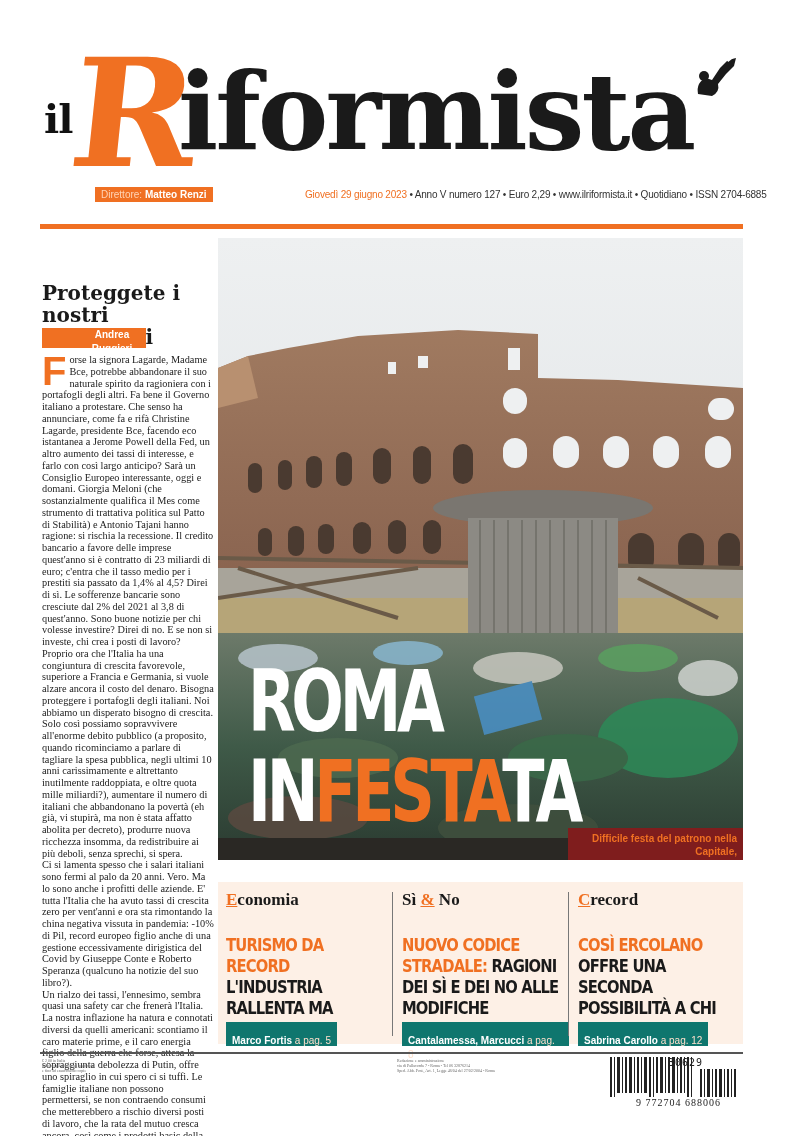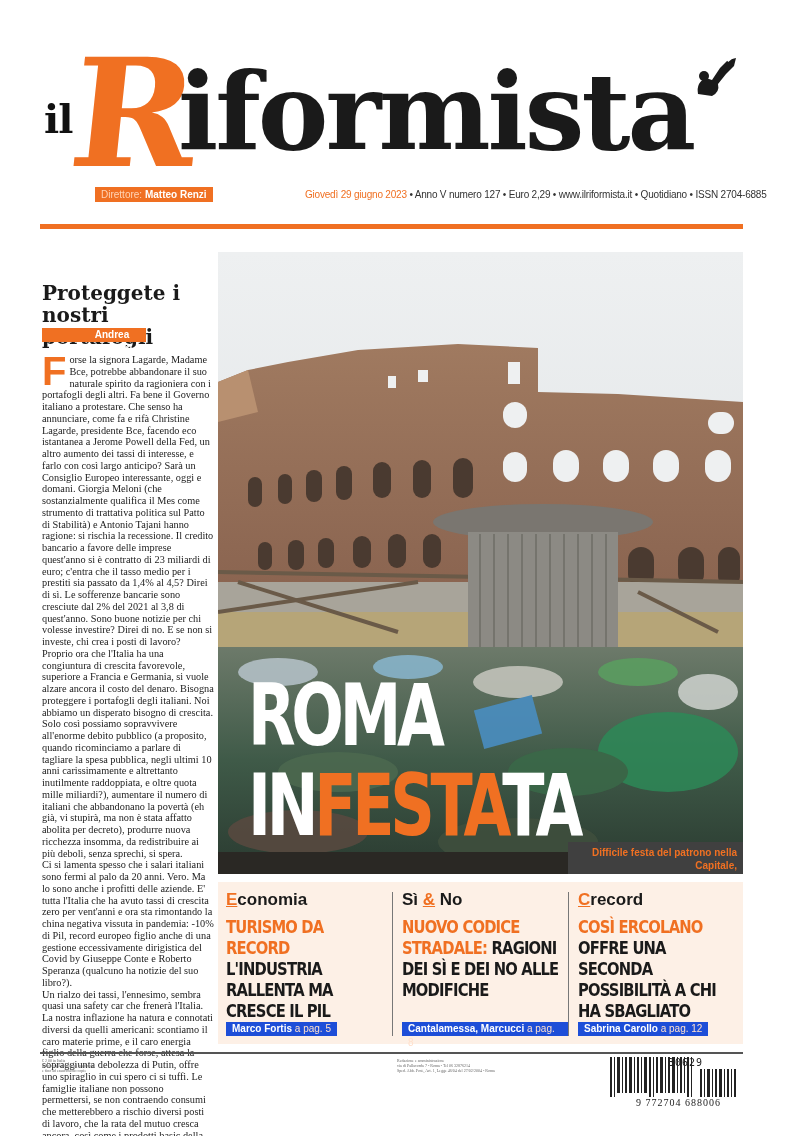--- a/index.html
+++ b/index.html
@@ -14,45 +14,45 @@
   .mast-figure { left: 690px; top: 54px; width: 50px; height: 50px; }
   .director { left: 95px; top: 187px; background: #f07022; color: #fff; font-size: 10px; padding: 2px 6px; height: 15px; line-height: 11px; font-family: "Liberation Sans Narrow", "Liberation Sans", sans-serif; }
   .director b { font-weight: bold; }
   .director .lbl { color: #ffd4b5; }
   .dateline { left: 305px; top: 189px; font-size: 10px; color: #333; font-family: "Liberation Sans", sans-serif; letter-spacing: -0.2px; }
   .dateline .date { color: #f07022; }
   .orange-rule { left: 40px; top: 224px; width: 703px; height: 5px; background: #f07022; }
 
   
   .art-title { left: 42px; top: 244px; width: 170px; font-family: "DejaVu Serif", serif; font-weight: bold; font-size: 20px; line-height: 22px; color: #1a1a1a; margin-top: 38px; }
-  .byline { left: 42px; top: 328px; width: 104px; height: 14px; background: #f07022; color: #fff; font-size: 10px; font-weight: bold; text-align: center; line-height: 14px; padding-left: 36px; }
+  .byline { left: 42px; top: 328px; width: 104px; height: 20px; background: #f07022; color: #fff; font-size: 10px; font-weight: bold; text-align: center; line-height: 14px; padding-left: 36px; }
   .art-body { left: 42px; top: 354px; width: 172px; font-family: "Liberation Serif", serif; font-size: 10.3px; line-height: 11.75px; color: #222; text-align: left; }
   .art-body p { margin: 0; }
   .dropcap { float: left; font-family: "Liberation Sans", sans-serif; font-weight: bold; color: #f07022; font-size: 40px; line-height: 33px; margin: 1px 3px 0 0; }
 
   
-  .photo { left: 218px; top: 252px; width: 525px; height: 622px; overflow: hidden; background: #dfe3e6; }
+  .photo { left: 218px; top: 238px; width: 525px; height: 622px; overflow: hidden; background: #dfe3e6; }
   .photo svg { display: block; }
   .hl { position: absolute; font-family: "DejaVu Sans", sans-serif; font-weight: bold; font-size: 86px; line-height: 86px; letter-spacing: -6px; transform: scaleX(0.72); transform-origin: left top; }
   .hl-roma { left: 30px; top: 420px; color: #fff; }
   .hl-infestata { left: 30px; top: 510px; color: #fff; }
   .hl-infestata .o { color: #f07022; }
-  .photo-cap { position: absolute; right: 0; top: 590px; background: #404040; color: #f07022; font-size: 10px; font-weight: bold; text-align: right; padding: 4px 6px 3px 8px; line-height: 13px; width: 175px; }
+  .photo-cap { position: absolute; right: 0; top: 590px; background: #7f1d1d; color: #f07022; font-size: 10px; font-weight: bold; text-align: right; padding: 4px 6px 3px 8px; line-height: 13px; width: 175px; }
 
   
   .bottom-band { left: 218px; top: 882px; width: 525px; height: 162px; background: #fdf0e6; }
   .col { position: absolute; top: 0; height: 162px; padding: 8px 8px 0 8px; }
   .col-sep { position: absolute; top: 10px; width: 1px; height: 144px; background: #777; }
-  .sec-title { font-family: Liberation Sans, sans-serif; font-weight: bold; font-size: 17px; color: #1a1a1a; margin-bottom: 4px; height: 22px; }
+  .sec-title { font-family: Liberation Serif, serif; font-weight: bold; font-size: 17px; color: #1a1a1a; margin-bottom: 22px; height: 22px; }
   .sec-title .cap { color: #f07022; text-decoration: underline; }
   .sec-title .amp { color: #f07022; text-decoration: underline; }
   .head { font-family: "DejaVu Sans", sans-serif; font-weight: bold; font-size: 18px; line-height: 21px; letter-spacing: -1px; transform: scaleX(0.82); transform-origin: left top; width: 190px; }
   .head .o { color: #f07022; }
   .head .k { color: #1a1a1a; }
-  .credit { position: absolute; left: 8px; top: 140px; background: #1d4ed8; color: #fff; font-size: 10px; font-weight: bold; padding: 0 6px; height: 14px; line-height: 14px; }
+  .credit { position: absolute; left: 8px; top: 140px; background: #0f766e; color: #fff; font-size: 10px; font-weight: bold; padding: 12px 6px; height: 14px; line-height: 14px; }
   .credit .pg { font-weight: normal; color: #ffe0cc; }
 
   
   .footer-rule { left: 40px; top: 1052px; width: 703px; height: 2px; background: #555; }
   .foot-left { left: 42px; top: 1058px; font-size: 4px; line-height: 5px; color: #666; font-family: "Liberation Serif", serif; width: 150px; }
   .foot-mid { left: 397px; top: 1058px; font-size: 4px; line-height: 5px; color: #666; font-family: "Liberation Serif", serif; width: 180px; }
   .barcode { left: 608px; top: 1057px; width: 135px; height: 48px; }
   .bc-num { left: 606px; top: 1097px; font-size: 10px; font-family: Liberation Serif, serif; letter-spacing: 1px; color: #222; margin-left: 30px; }
   .bc-issue { left: 668px; top: 1057px; font-size: 10px; font-family: "DejaVu Sans Mono", monospace; letter-spacing: 1px; color: #222; }
 </style>

